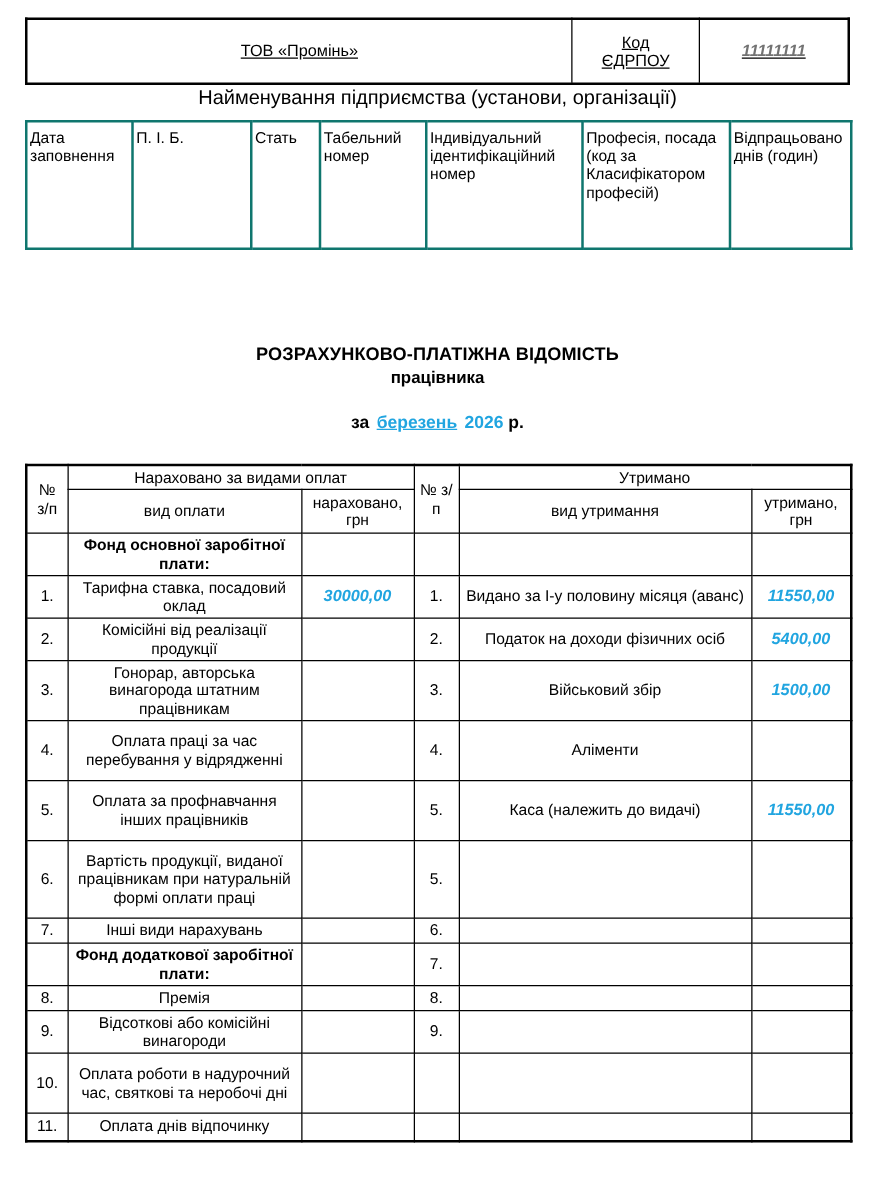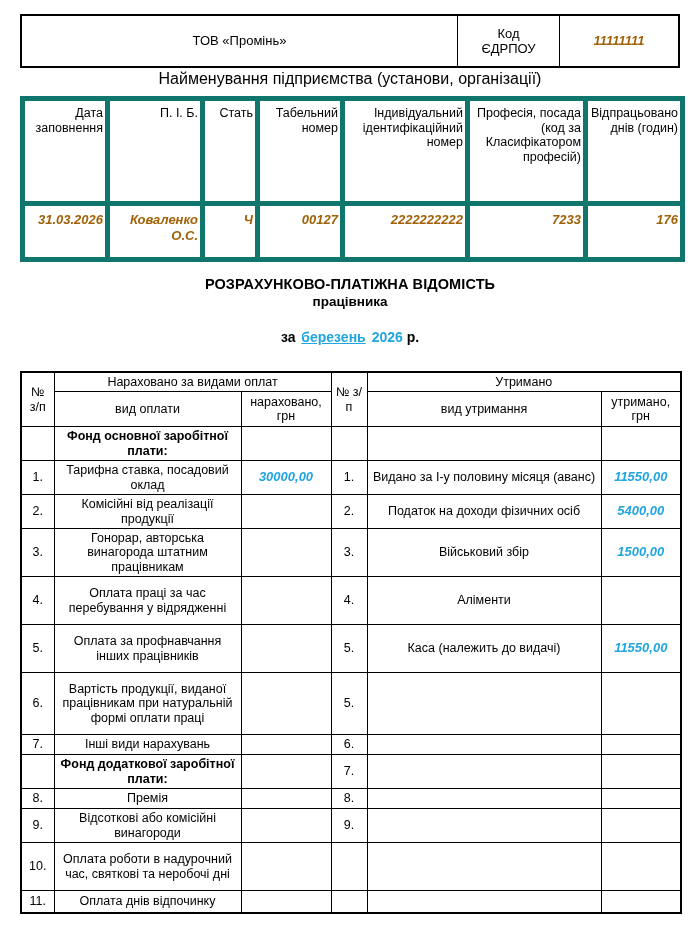--- a/index.html
+++ b/index.html
@@ -21,20 +21,21 @@
     height: 943px;
     box-sizing: border-box;
   }
 
   
   .hdr-wrap {
     position: absolute;
     left: 20px;
     top: 14px;
     width: 552px;
+    text-decoration: underline;
   }
   table.t-company {
     width: 660px;
     border: 2px solid #000;
     border-collapse: collapse;
     table-layout: fixed;
   }
   table.t-company td {
     border: 1px solid #000;
     padding: 4px 3px;
@@ -69,23 +70,23 @@
     top: 96px;
     width: 660px;
   }
   table.t-emp {
     width: 660px;
     border: 2px solid #000;
     border-collapse: collapse;
     table-layout: fixed;
   }
   table.t-emp td {
-    border: 5px solid #0f766e;
+    border: 2px solid #0f766e;
     padding: 3px 2px;
-    text-align: right;
+    text-align: left;
     vertical-align: top;
     font-size: 12.5px;
     line-height: 1.17;
   }
   table.t-emp tr.emp-head td {
     height: 92px;
     vertical-align: top;
     padding-top: 5px;
   }
   table.t-emp tr.emp-val td {
@@ -158,21 +159,21 @@
   tr.mh2 td { height: 32px; padding: 1px 3px; }
 
   .bold { font-weight: bold; }
   .val {
     color: #21a5e0;
     font-weight: bold;
     font-style: italic;
     font-size: 13px;
   }
   .blue-i {
-    color: #a16207;
+    color: #737373;
     font-weight: bold;
     font-style: italic;
     font-size: 13px;
   }
   .hdr-txt { font-size: 12.5px; }
 </style>
 </head>
 <body>
 
 <div class="page">
@@ -209,29 +210,20 @@
       </colgroup>
       <tbody>
           <tr class="emp-head">
         <td>Дата заповнення</td>
         <td>П. І. Б.</td>
         <td>Стать</td>
         <td>Табельний номер</td>
         <td>Індивідуальний ідентифікаційний номер</td>
         <td>Професія, посада (код за Класифікатором професій)</td>
         <td>Відпрацьовано днів (годин)</td>
-      </tr>
-      <tr class="emp-val">
-        <td><span class="blue-i">31.03.2026</span></td>
-        <td><span class="blue-i">Коваленко О.С.</span></td>
-        <td><span class="blue-i">Ч</span></td>
-        <td><span class="blue-i">00127</span></td>
-        <td><span class="blue-i">2222222222</span></td>
-        <td><span class="blue-i">7233</span></td>
-        <td><span class="blue-i">176</span></td>
       </tr>
     </tbody>
       </table>
   </div>
 
   <div class="title-block">
     <div class="title-main">РОЗРАХУНКОВО-ПЛАТІЖНА ВІДОМІСТЬ</div>
     <div class="title-sub">працівника</div>
     <div class="period-line">
       <span>за</span>

